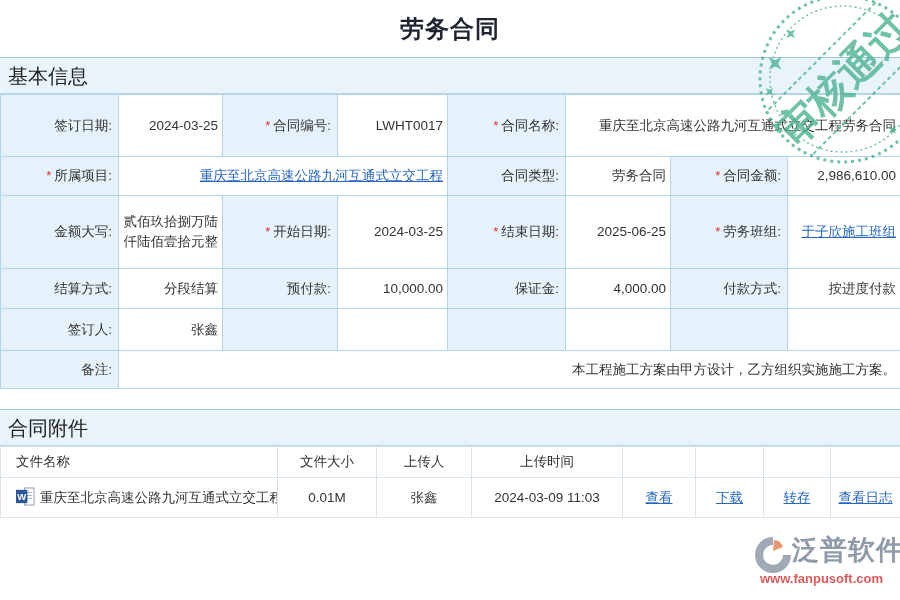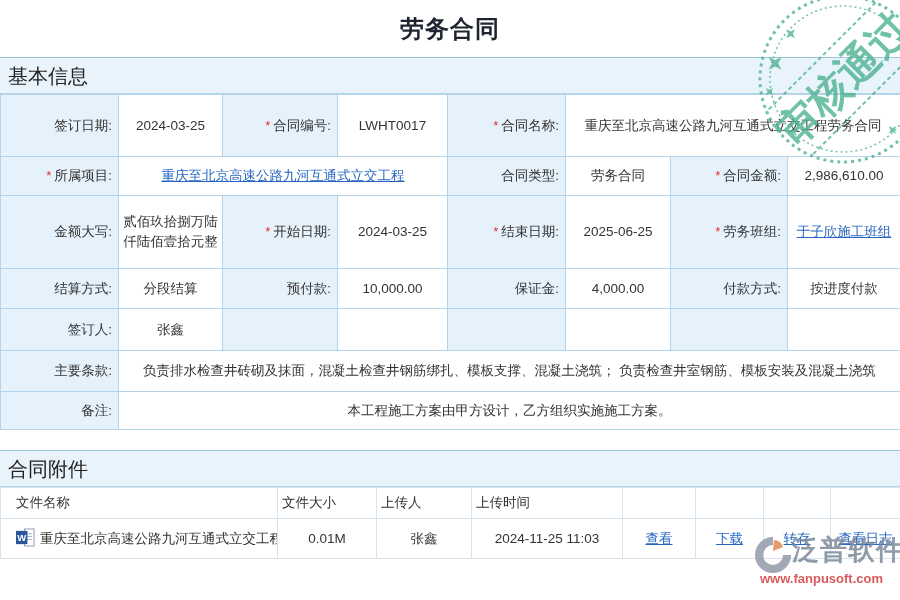--- a/index.html
+++ b/index.html
@@ -9,28 +9,28 @@
   .page-title { height:57px; display:flex; align-items:center; justify-content:center;
     font-size:24px; font-weight:bold; color:#1f2430; letter-spacing:1px; }
 
   .section-band { height:37px; line-height:36px; background:#e9f3fb;
     border-top:1px solid #9cc3dc; border-bottom:1px solid #b3d4ea;
     padding-left:8px; font-size:20px; color:#222; }
 
   table { border-collapse:collapse; table-layout:fixed; width:900px; }
   td { border:1px solid #b3d4ea; font-size:13.5px; color:#333; overflow:hidden; }
   td.lbl { background:#e6f2fb; text-align:right; padding:3px 6px 3px 2px; white-space:nowrap; }
-  td.val { background:#fff; text-align:center; padding:3px 4px; line-height:1.45; }
+  td.val { background:#fff; text-align:right; padding:3px 4px; line-height:1.45; }
   .req { color:#e03131; margin-right:3px; font-size:13px; }
   a.lnk { color:#2666c4; text-decoration:underline; cursor:pointer; }
 
   .gap { height:20px; }
 
   table.attach td { border:1px solid #d9e3ec; font-size:13.5px; }
-  table.attach td.hd { background:#fff; color:#333; padding:6px 4px; }
+  table.attach td.hd { background:#fff; color:#333; text-align:center; padding:6px 4px; }
   table.attach td.hd.first, table.attach td.cell.first { text-align:left; padding-left:15px; }
   table.attach td.cell { text-align:center; padding:5px 4px; }
   .fname { display:flex; align-items:center; gap:5px; white-space:nowrap; }
 
   .stamp { position:absolute; left:754px; top:-10px; width:178px; height:178px;
     opacity:.8; pointer-events:none; z-index:20; }
 
   .watermark { position:absolute; left:752px; top:520px; width:160px; height:80px;
     pointer-events:none; z-index:15; }
   .wm-brand { position:absolute; left:40px; top:12px; font-size:27px; font-weight:bold;
@@ -97,24 +97,20 @@
   <tr style="height:42px">
     <td class="lbl"><span>签订人:</span></td>
     <td class="val">张鑫</td>
     <td class="lbl"></td>
     <td class="val"></td>
     <td class="lbl"></td>
     <td class="val"></td>
     <td class="lbl"></td>
     <td class="val"></td>
   </tr>
-  <tr style="height:41px">
-    <td class="lbl"><span>主要条款:</span></td>
-    <td class="val" colspan="7">负责排水检查井砖砌及抹面，混凝土检查井钢筋绑扎、模板支撑、混凝土浇筑； 负责检查井室钢筋、模板安装及混凝土浇筑</td>
-  </tr>
   <tr style="height:38px">
     <td class="lbl"><span>备注:</span></td>
     <td class="val" colspan="7">本工程施工方案由甲方设计，乙方组织实施施工方案。</td>
   </tr>
 </tbody>
   </table>
 
 <div class="gap"></div>
 
 <div class="section-band">合同附件</div>
@@ -152,21 +148,21 @@
             <line x1="11" y1="12" x2="17" y2="12" stroke="#9fb0c4" stroke-width="1"></line>
             <rect x="0" y="3" width="12" height="14" fill="#2b579a"></rect>
             <text x="6" y="14" font-size="10" font-weight="bold" fill="#fff" text-anchor="middle">W</text>
           </svg>
         </span>
         <span>重庆至北京高速公路九河互通式立交工程</span>
       </span>
     </td>
     <td class="cell">0.01M</td>
     <td class="cell">张鑫</td>
-    <td class="cell">2024-11-25 11:03</td>
+    <td class="cell">2024-03-09 11:03</td>
     <td class="cell"><a class="lnk">查看</a></td>
     <td class="cell"><a class="lnk">下载</a></td>
     <td class="cell"><a class="lnk">转存</a></td>
     <td class="cell"><a class="lnk">查看日志</a></td>
   </tr>
 </tbody>
   </table>
 
 <div class="stamp">
   <svg width="178" height="178" viewBox="0 0 178 178">

